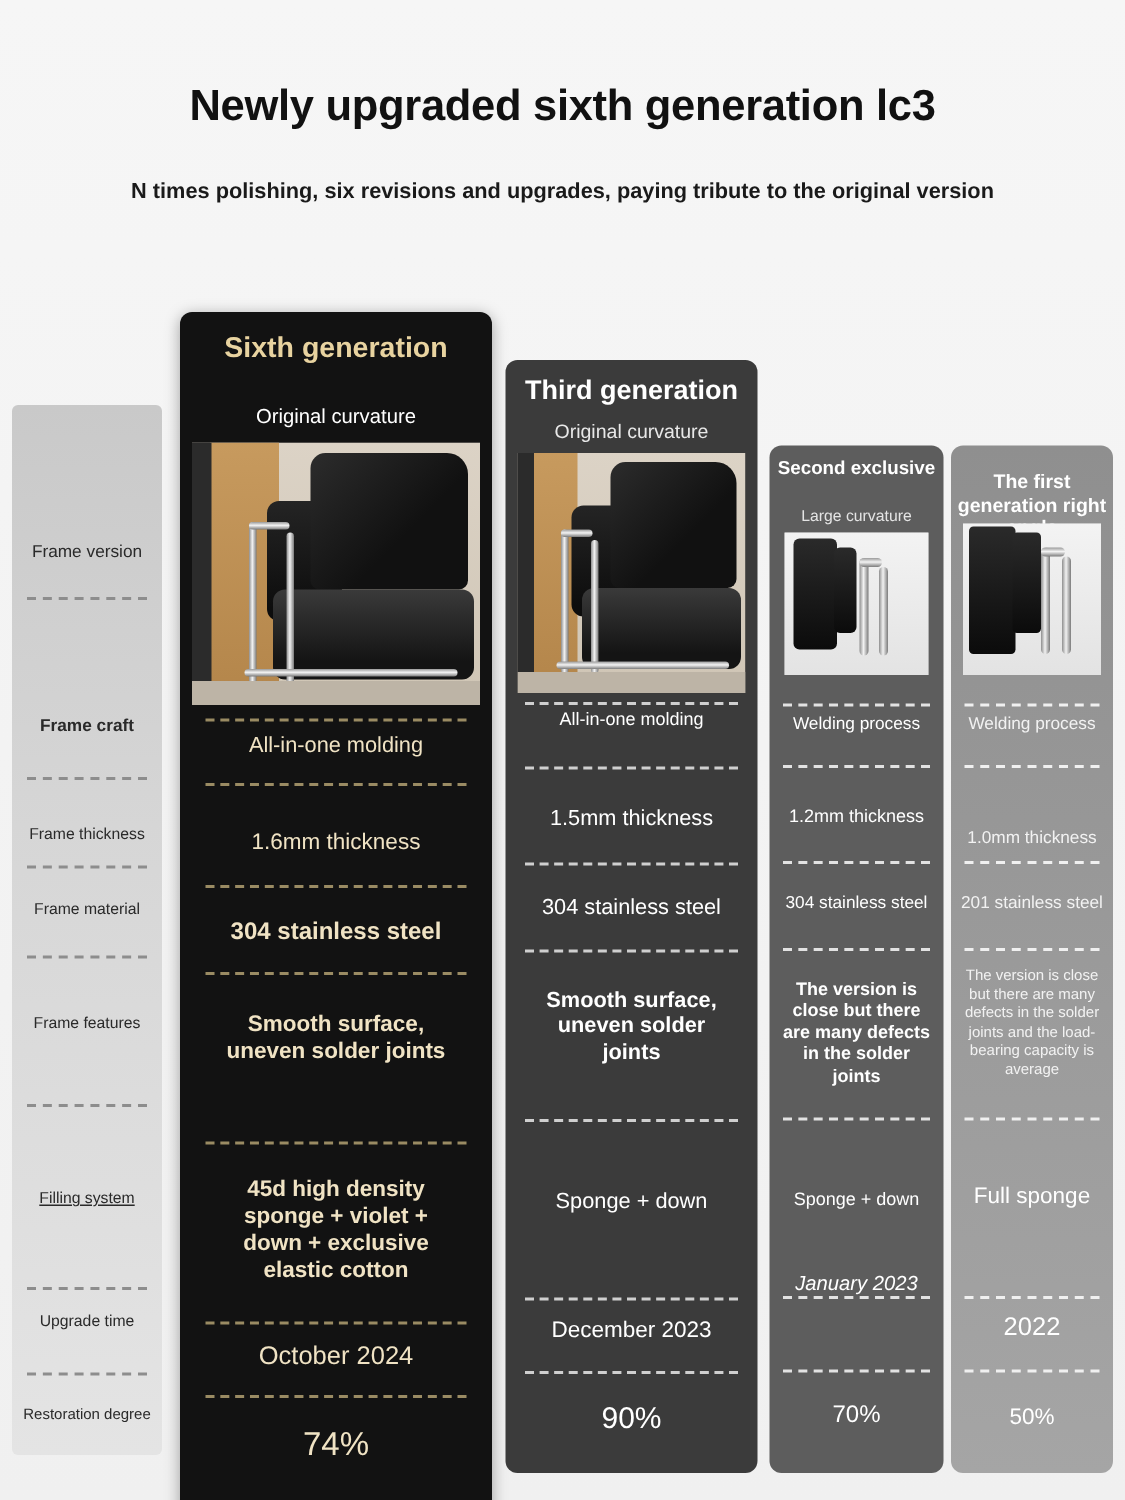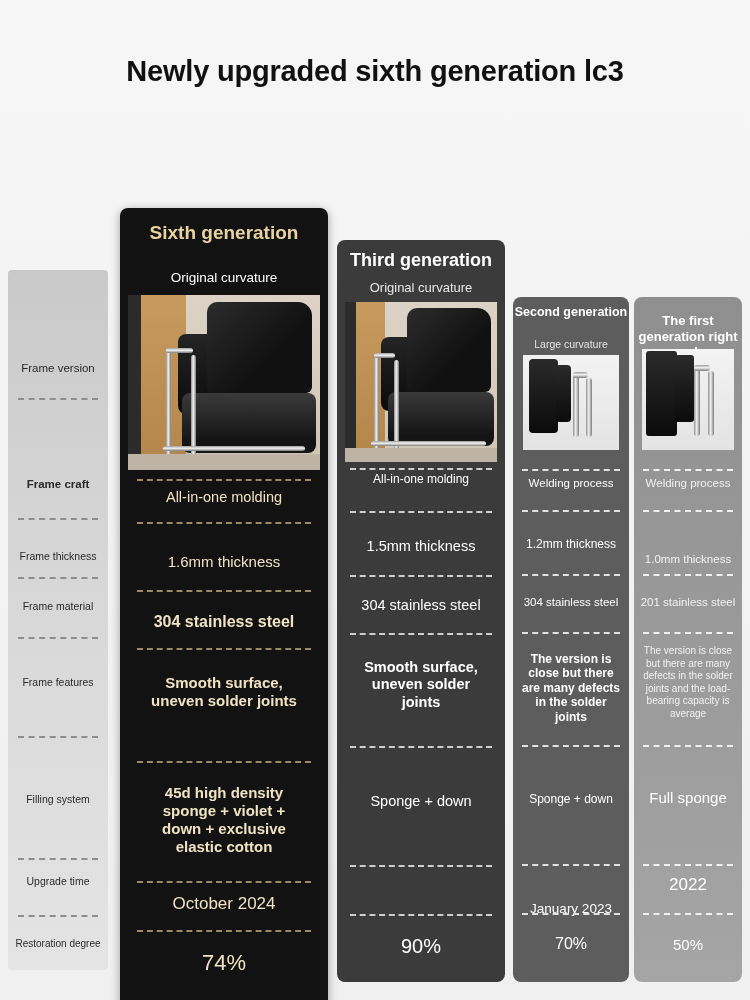--- a/index.html
+++ b/index.html
@@ -157,35 +157,36 @@
   .c2 .cell, .c3 .cell { color: #ffffff; }
   .c4 .cell { color: #ffffff; }
   .c4 .cell.muted { color: #f2f2f2; }
 </style>
 </head>
 <body>
 
 <div class="page">
 
   <div class="title">Newly upgraded sixth generation lc3</div>
+  <div class="subtitle">N times polishing, six revisions and upgrades, paying tribute to the original version</div>
 
   <div class="chart">
 
     <div class="labelcol">
       <div class="lrow" style="top:92px;font-size:11.5px;">Frame version</div>
       <div class="sep" style="top:128px;"></div>
       <div class="lrow" style="top:208px;font-size:11.5px;font-weight:bold;">Frame craft</div>
       <div class="sep" style="top:248px;"></div>
       <div class="lrow" style="top:280px;font-size:10.5px;">Frame thickness</div>
       <div class="sep" style="top:307px;"></div>
       <div class="lrow" style="top:330px;font-size:10.5px;">Frame material</div>
       <div class="sep" style="top:367px;"></div>
       <div class="lrow" style="top:406px;font-size:10.5px;">Frame features</div>
       <div class="sep" style="top:466px;"></div>
-      <div class="lrow" style="top:523px;font-size:10.5px;">Filling system</div>
+      <div class="lrow" style="top:523px;font-size:10.5px;text-decoration:underline;">Filling system</div>
       <div class="sep" style="top:588px;"></div>
       <div class="lrow" style="top:605px;font-size:10.5px;">Upgrade time</div>
       <div class="sep" style="top:645px;"></div>
       <div class="lrow" style="top:668px;font-size:10px;">Restoration degree</div>
     </div>
 
     <div class="col c1">
       <div class="colhead ghead1">Sixth generation</div>
       <div class="colhead gsub1">Original curvature</div>
 
@@ -256,27 +257,28 @@
       <div class="dash" style="top:335px;"></div>
       <div class="cell" style="top:357px;font-size:14.5px;">304 stainless steel</div>
 
       <div class="dash" style="top:393px;"></div>
       <div class="cell" style="top:419px;font-size:14.5px;font-weight:bold;padding:0 14px;width:auto;">Smooth surface, uneven solder joints</div>
 
       <div class="dash" style="top:506px;"></div>
       <div class="cell" style="top:553px;font-size:14.5px;">Sponge + down</div>
 
       <div class="dash" style="top:625px;"></div>
+      <div class="cell" style="top:638px;font-size:15px;">December 2023</div>
 
       <div class="dash" style="top:674px;"></div>
       <div class="cell" style="top:694px;font-size:20px;">90%</div>
     </div>
 
     <div class="col c3">
-      <div class="colhead ghead3">Second generation</div>
+      <div class="colhead ghead3">Second exclusive</div>
       <div class="colhead gsub3">Large curvature</div>
 
       <div class="photo p3">
         <div class="chairart">
           <div class="pl-grad"></div>
           <div class="blkleg" style="left:6%;top:4%;width:30%;height:78%;border-radius:4px;"></div>
           <div class="blkleg" style="left:34%;top:10%;width:16%;height:60%;border-radius:4px;"></div>
           <div class="steelv" style="left:52%;top:18%;height:68%;width:6px;"></div>
           <div class="steelv" style="left:66%;top:24%;height:62%;width:6px;"></div>
           <div class="steelh" style="left:52%;top:18%;width:16%;height:6px;"></div>
@@ -292,21 +294,21 @@
       <div class="dash" style="top:277px;"></div>
       <div class="cell" style="top:299px;font-size:11.5px;">304 stainless steel</div>
 
       <div class="dash" style="top:335px;"></div>
       <div class="cell" style="top:355px;font-size:12px;font-weight:bold;padding:0 8px;width:auto;">The version is close but there are many defects in the solder joints</div>
 
       <div class="dash" style="top:448px;"></div>
       <div class="cell" style="top:495px;font-size:12px;">Sponge + down</div>
 
       <div class="dash" style="top:567px;"></div>
-      <div class="cell" style="top:604px;font-size:13.5px;">January 2023</div>
+      <div class="cell" style="top:551px;font-size:13.5px;font-style:italic;">January 2023</div>
 
       <div class="dash" style="top:616px;"></div>
       <div class="cell" style="top:637px;font-size:16px;">70%</div>
     </div>
 
     <div class="col c4">
       <div class="colhead ghead4">The first generation right angle</div>
 
       <div class="photo p4">
         <div class="chairart">

